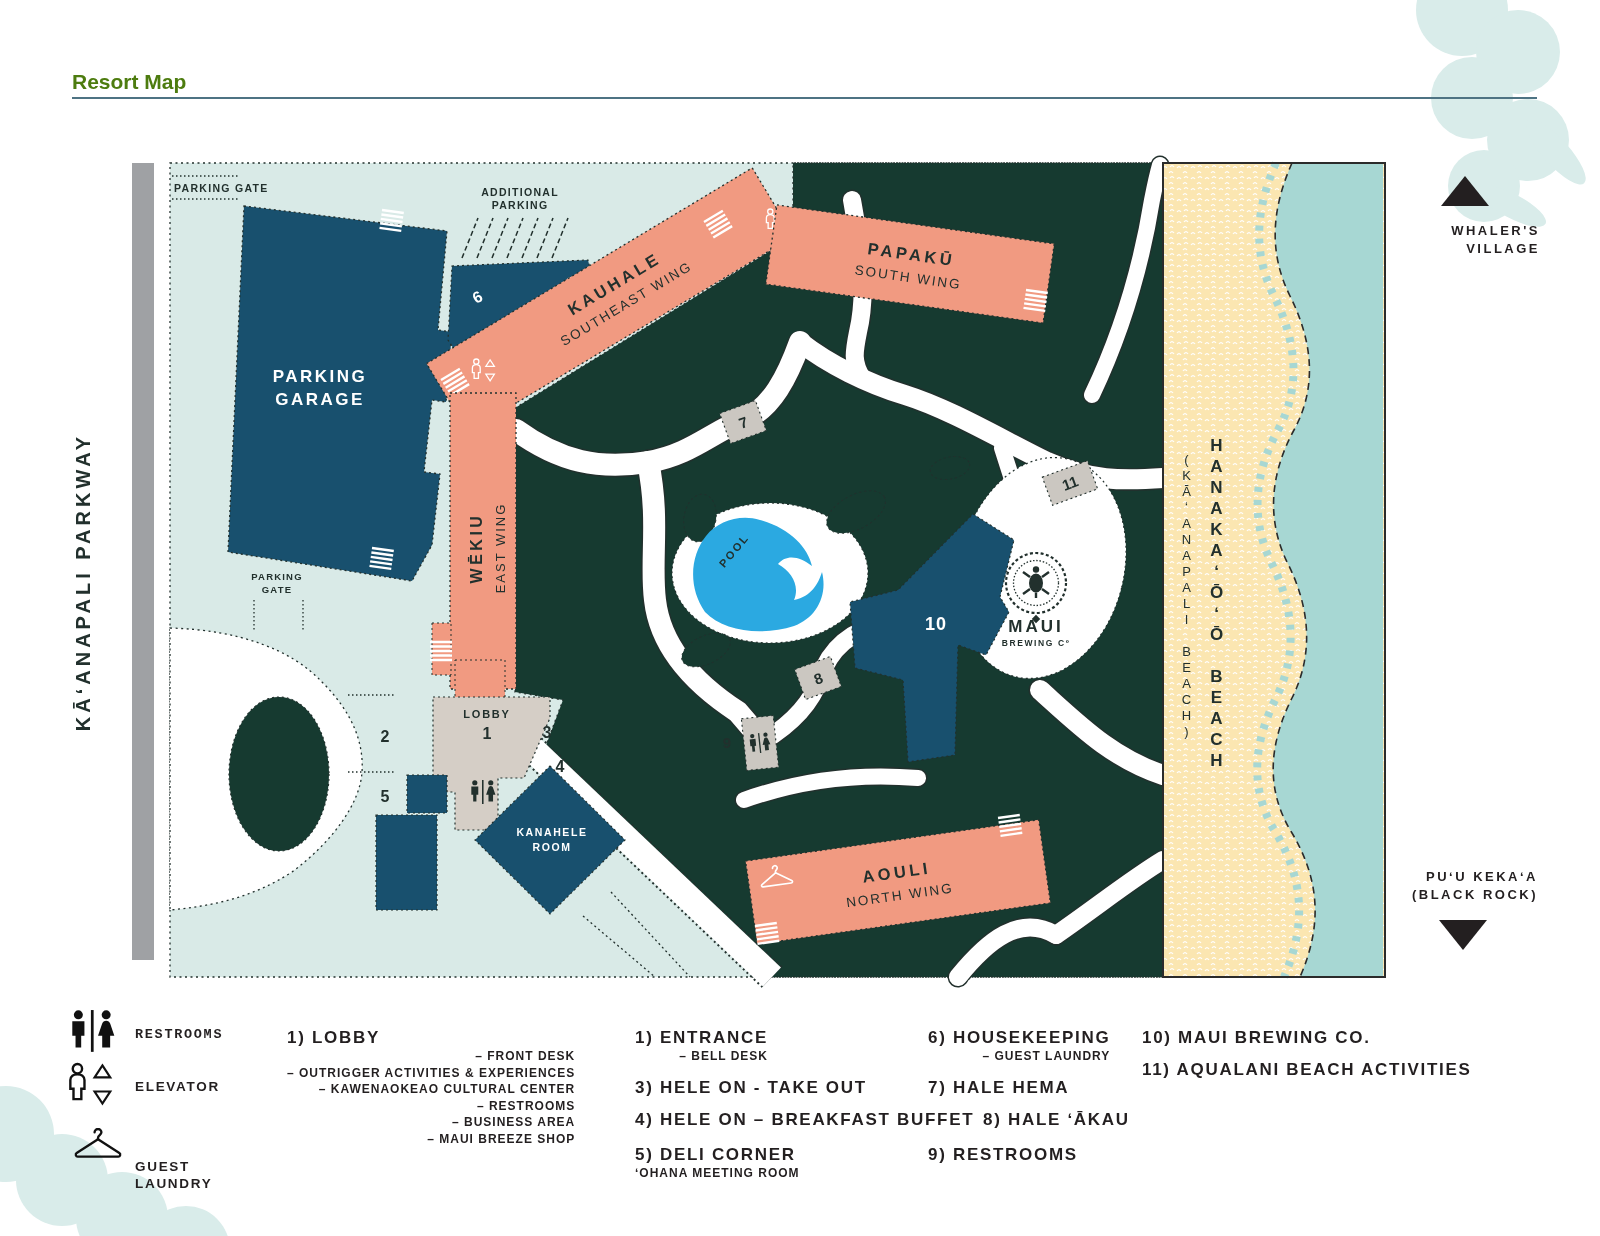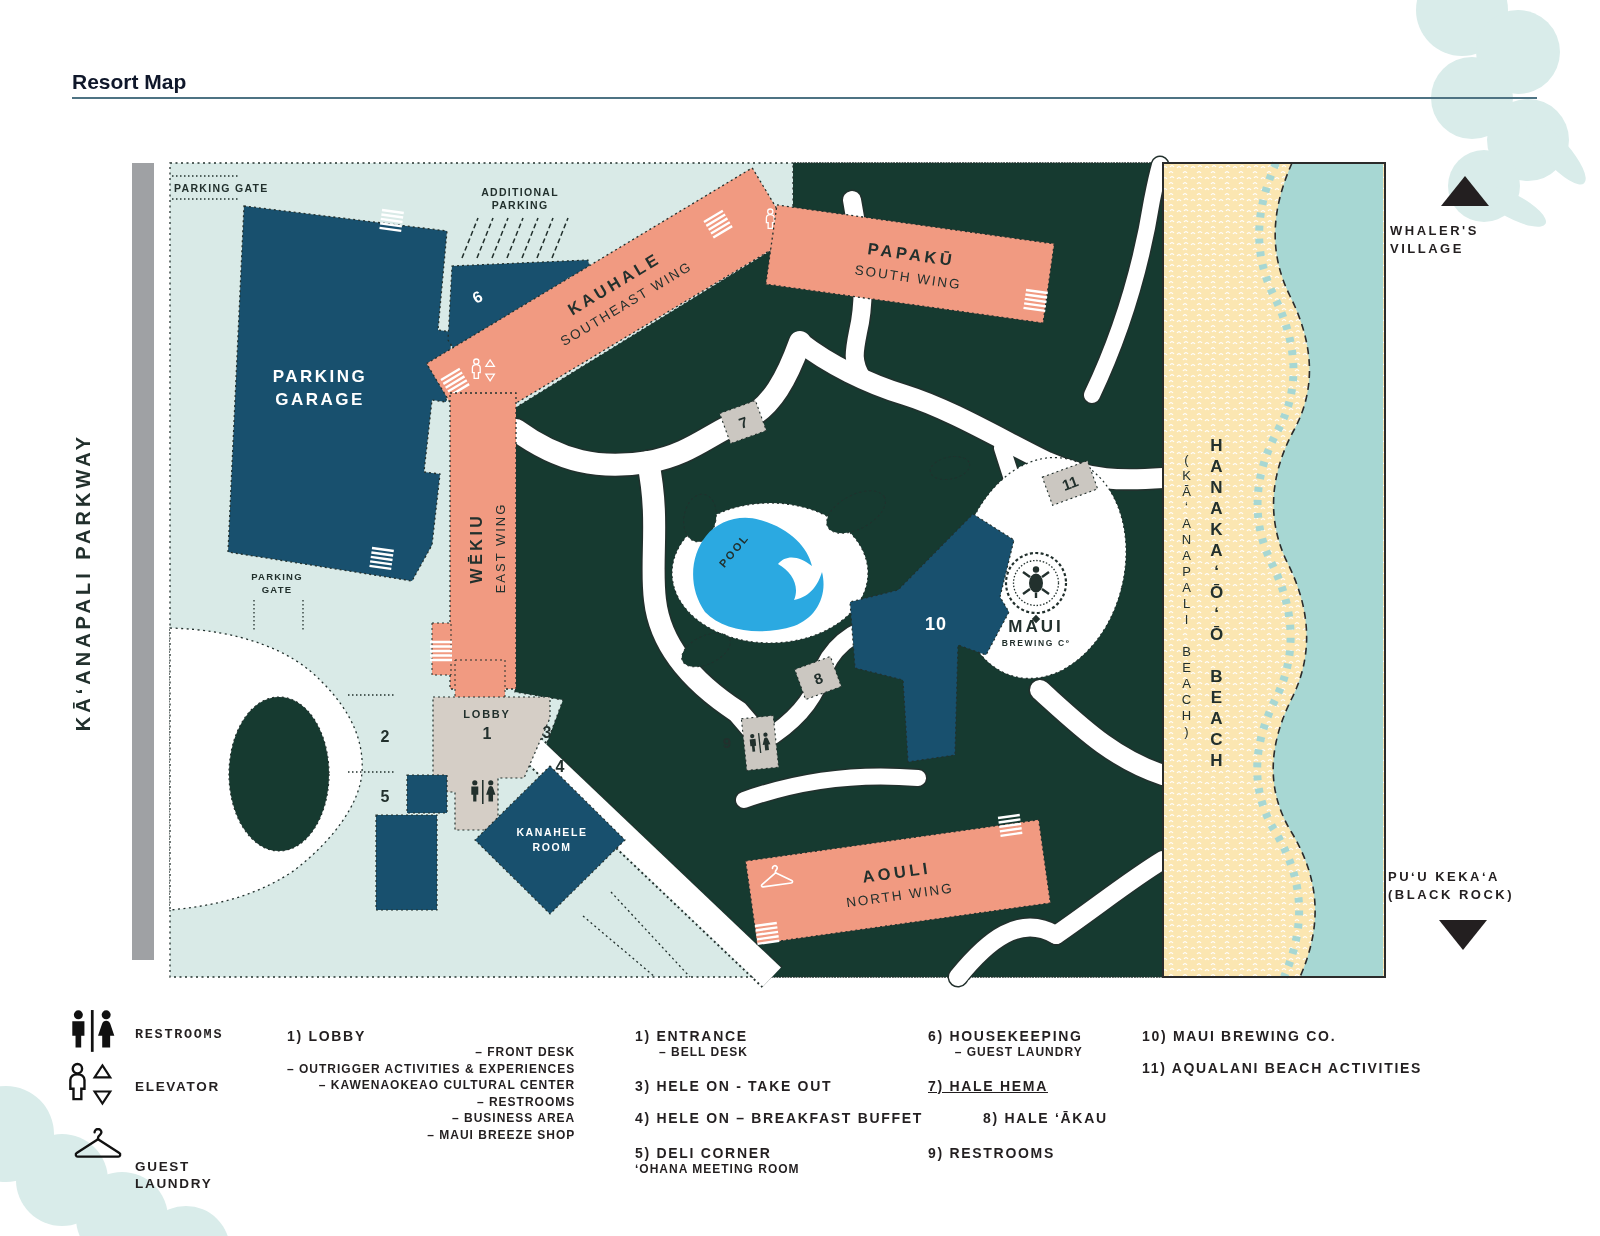--- a/index.html
+++ b/index.html
@@ -1,34 +1,34 @@
 <!DOCTYPE html>
 <html><head>
 <meta charset="utf-8">
 <style>
   html,body{margin:0;padding:0;background:#fff;}
   body{width:1600px;height:1236px;position:relative;overflow:hidden;
        font-family:"Liberation Sans",sans-serif;color:#231F20;}
   .abs{position:absolute;}
-  #page-title{left:72px;top:70px;font-size:21px;font-weight:bold;color:#0f172a;}
+  #page-title{left:72px;top:70px;font-size:21px;font-weight:bold;color:#4d7c0f;}
   #title-rule{left:72px;top:97px;width:1465px;height:2px;background:#4E7383;}
   
-  .pointer{width:150px;text-align:left;font-weight:bold;font-size:13px;
+  .pointer{width:150px;text-align:right;font-weight:bold;font-size:13px;
            letter-spacing:2.5px;line-height:18px;color:#231F20;}
   .tri-up{width:0;height:0;border-left:24px solid transparent;border-right:24px solid transparent;
           border-bottom:30px solid #231F20;margin:0 auto 16px auto;}
   .tri-down{width:0;height:0;border-left:24px solid transparent;border-right:24px solid transparent;
             border-top:30px solid #231F20;margin:16px auto 0 auto;}
   
   .vert-upright{writing-mode:vertical-rl;text-orientation:upright;line-height:1;
                 color:#22302D;letter-spacing:2px;white-space:nowrap;}
   #beach-name{left:1208px;top:436px;font-size:17px;font-weight:bold;}
   #beach-subname{left:1180px;top:452px;font-size:13px;font-weight:normal;letter-spacing:1px;}
   
-  .lg-title{font-size:14px;font-weight:bold;letter-spacing:1.7px;white-space:nowrap;}
+  .lg-title{font-size:17px;font-weight:bold;letter-spacing:1.7px;white-space:nowrap;}
   .lg-sub{font-size:12px;font-weight:bold;letter-spacing:1px;line-height:16.5px;
           white-space:nowrap;text-align:right;}
   .lg-item .lg-sub:first-of-type{margin-top:4px;}
   .lg-icon-label{font-size:13.5px;font-weight:bold;letter-spacing:1.7px;line-height:17px;}
   svg text{font-family:"Liberation Sans",sans-serif;}
   .mt{fill:#22302D;font-weight:bold;}
   .wt{fill:#ffffff;font-weight:bold;}
 </style>
 </head>
 <body>
@@ -362,21 +362,21 @@
   </div>
   <div class="abs lg-item" style="left:635px;top:1145px;">
     <div class="lg-title">5) DELI CORNER</div>
     <div class="lg-sub">ʻOHANA MEETING ROOM</div>
   </div>
 
   <div class="abs lg-item" style="left:928px;top:1028px;">
     <div class="lg-title">6) HOUSEKEEPING</div>
     <div class="lg-sub">– GUEST LAUNDRY</div>
   </div>
-  <div class="abs lg-item" style="left:928px;top:1078px;text-decoration:underline;">
+  <div class="abs lg-item" style="left:928px;top:1078px;">
     <div class="lg-title">7) HALE HEMA</div>
   </div>
   <div class="abs lg-item" style="left:983px;top:1110px;">
     <div class="lg-title">8) HALE ʻĀKAU</div>
   </div>
   <div class="abs lg-item" style="left:928px;top:1145px;">
     <div class="lg-title">9) RESTROOMS</div>
   </div>
 
   <div class="abs lg-item" style="left:1142px;top:1028px;">

